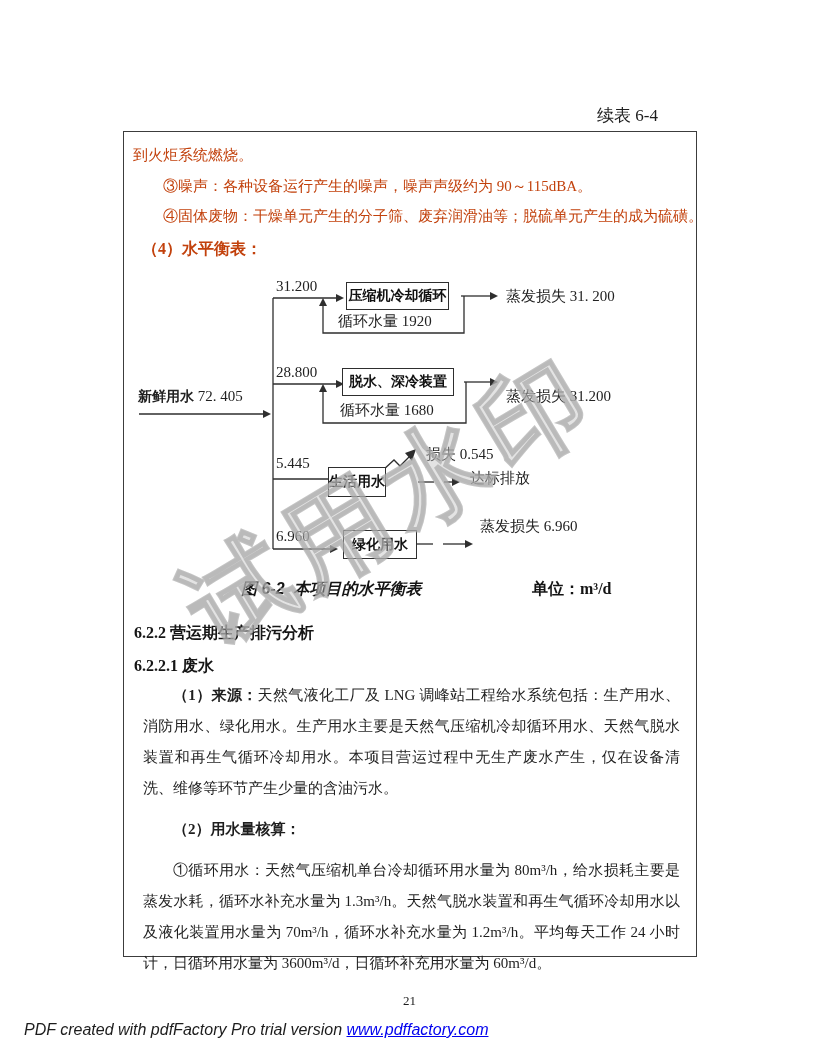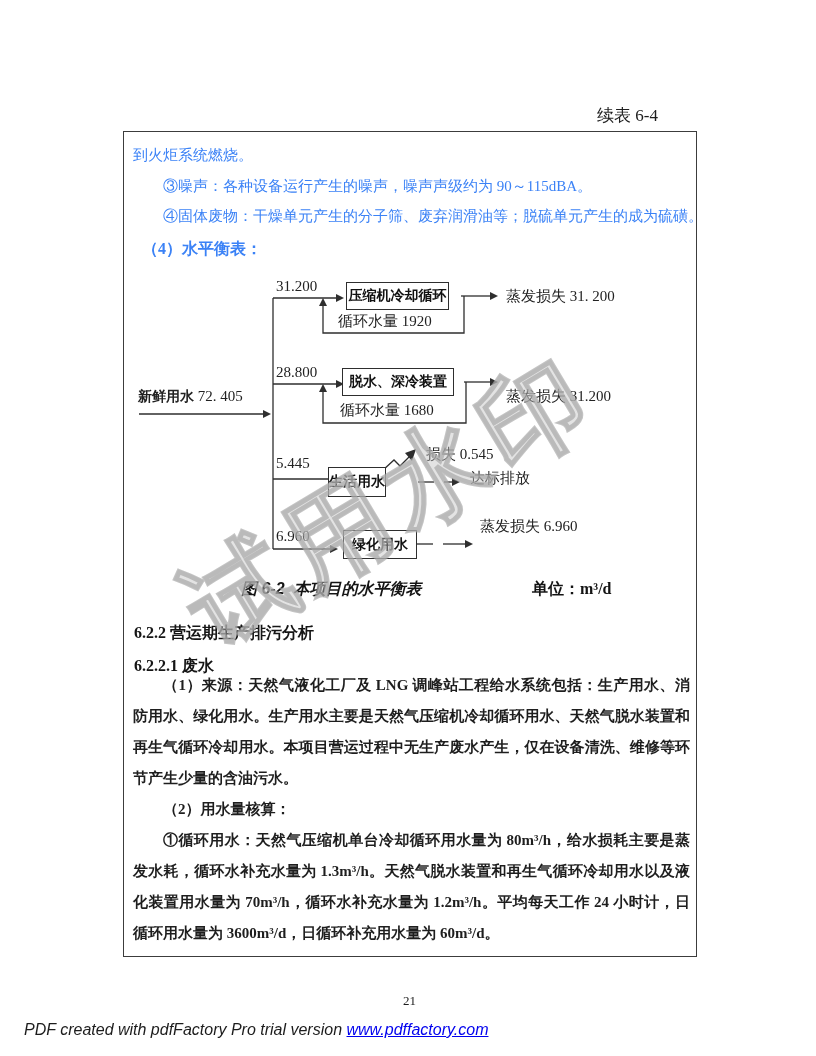--- a/index.html
+++ b/index.html
@@ -15,40 +15,40 @@
   .nowrap{white-space:nowrap;}
 
   
   #header-right{left:597px;top:104px;font-size:17px;}
 
   
   #pagebox{
     left:123px;top:131px;width:574px;height:826px;
     border:1.5px solid #3c3c3c;box-sizing:border-box;
   }
-  .introline{font-size:15px;color:#3b82f6;}
+  .introline{font-size:15px;color:#c2410c;}
 
   
   #flow-svg{left:0;top:0;width:574px;height:826px;pointer-events:none;}
   .dbox{
     border:1.4px solid #2e2e2e;background:#fff;box-sizing:border-box;
     display:flex;align-items:center;justify-content:center;
     font-family:"Liberation Sans","DejaVu Sans",sans-serif;
     font-weight:bold;font-size:14px;white-space:nowrap;color:#111;
   }
   .dlabel{font-size:15px;color:#222;white-space:nowrap;}
 
   
   .cap{font-size:16px;font-weight:bold;color:#141414;white-space:nowrap;}
 
   
   .h-sec{font-size:16px;font-weight:bold;color:#151515;white-space:nowrap;}
   #paras{left:9px;top:538px;width:557px;font-size:15px;line-height:31px;
          text-align:justify;color:#1e1e1e;}
-  #paras p{margin:0;text-indent:2em;font-weight:bold;}
+  #paras p{margin:10px;text-indent:2em;}
 
   
   #page-number{left:403px;top:993px;font-size:13px;}
   #pdf-footer{left:24px;top:1021px;font-size:16px;color:#1c1c1c;}
   #pdf-footer a{color:#0000EE;text-decoration:underline;cursor:pointer;}
 
   
   #watermark{
     left:195px;top:548px;height:140px;z-index:9;pointer-events:none;
     font-family:"Liberation Sans","DejaVu Sans",sans-serif;

